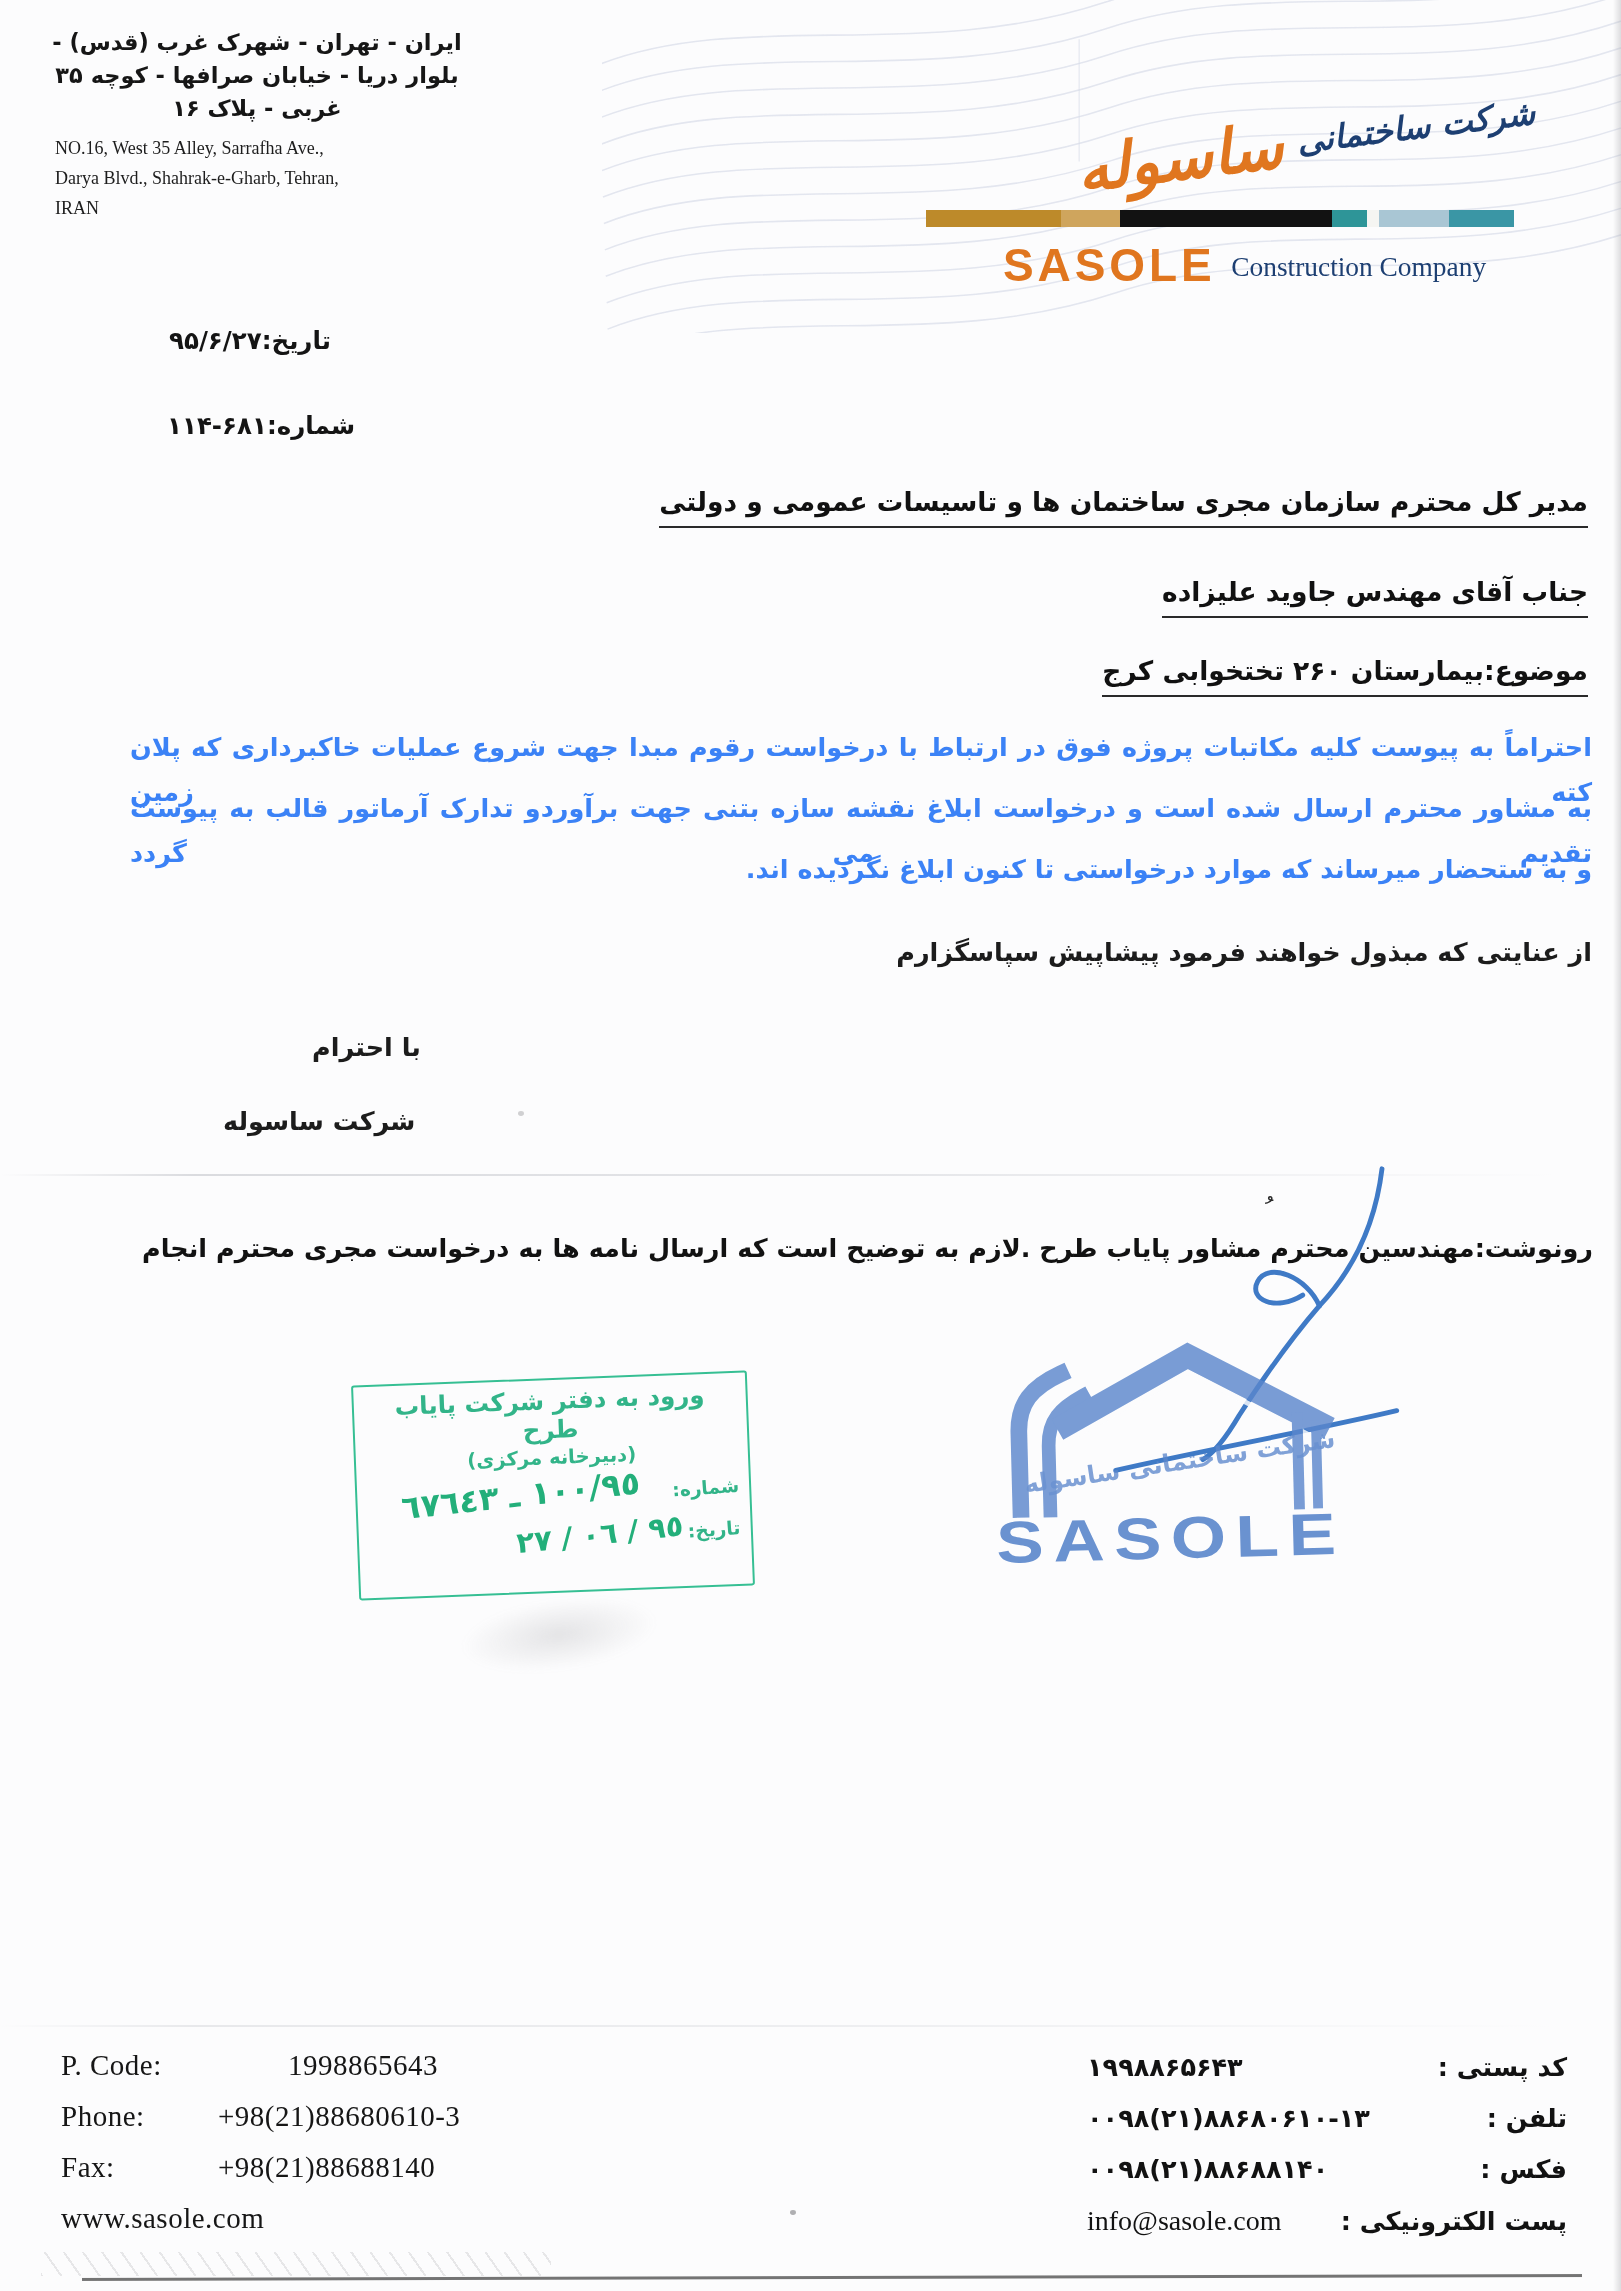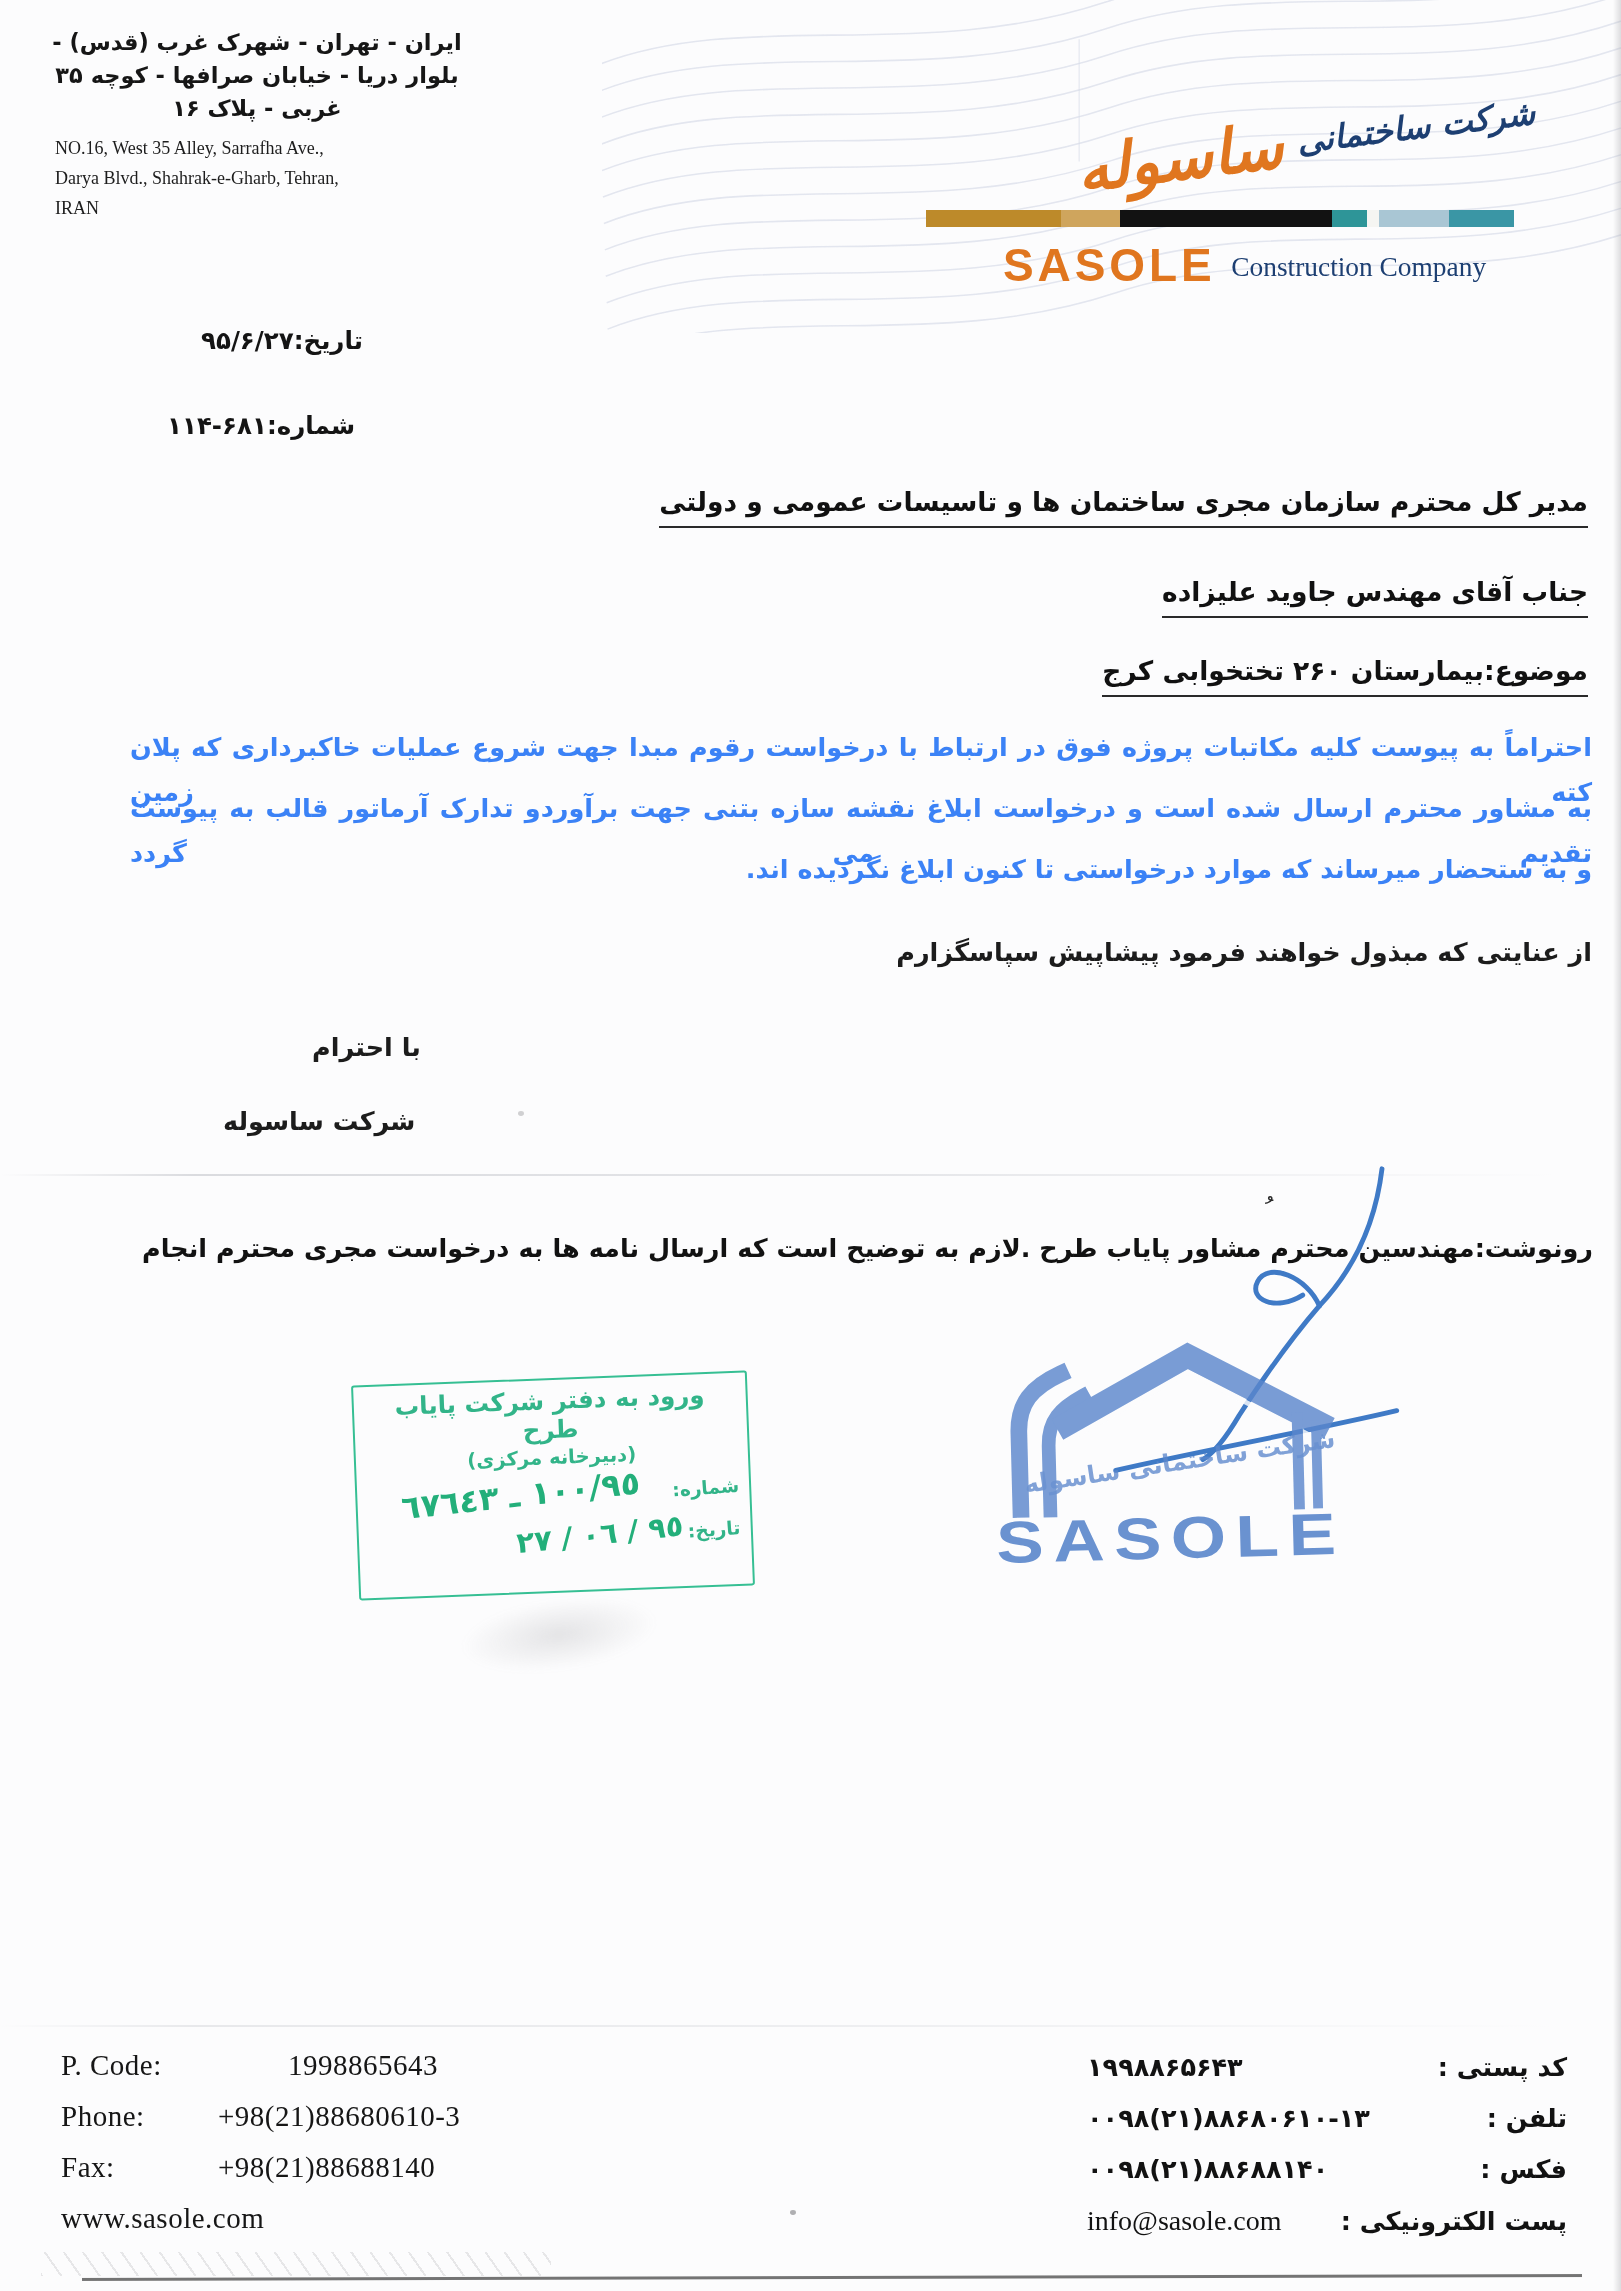--- a/index.html
+++ b/index.html
@@ -25,21 +25,21 @@
   .bar{left:926px; top:210px; width:588px; height:16.7px; display:flex;}
   .bar span{display:block; height:100%;}
   .latin-logo{left:963px; top:238px; white-space:nowrap;margin-left:40px;}
   .latin-logo .sas{font-family:"Liberation Sans", sans-serif; font-weight:bold;
     font-size:46px; letter-spacing:3.9px; color:#e0761f;}
   .latin-logo .cc{font-family:"Liberation Serif", serif; font-size:27.4px;
     color:#1d3f72; margin-left:15.7px; position:relative; top:-4.9px;}
 
   
   .meta{font-size:24.5px; font-weight:bold; color:#141414;}
-  .meta-date{left:169px; top:326px;margin-left:32px;}
+  .meta-date{left:169px; top:326px;}
   .meta-num{left:167px; top:411px;}
 
   
   .recip{right:33px; font-size:26.5px; font-weight:bold; color:#111;
     border-bottom:2px solid #2a2a2a; padding-bottom:8.8px; white-space:nowrap;}
   .r1{top:486px;} .r2{top:576px;} .r3{top:655px;}
 
   
   .body-par{left:130px; top:725px; width:1462px; font-size:25.5px; font-weight:bold;
     color:#3b82f6;}

